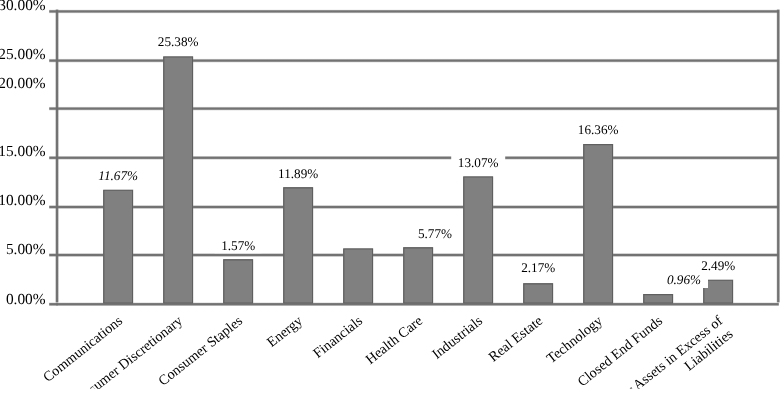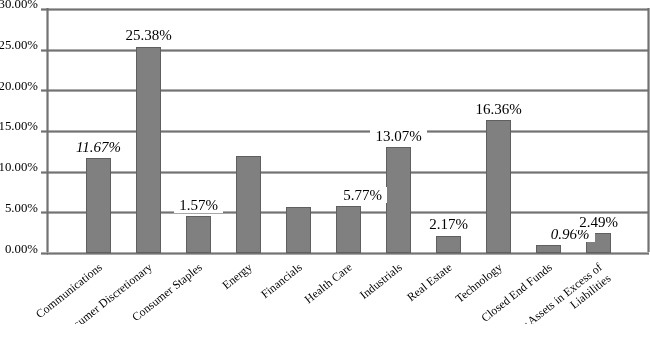--- a/index.html
+++ b/index.html
@@ -16,21 +16,21 @@
                rgba(110,110,110,0.97) 66%,rgba(128,128,128,0.30));}
 
   .gridline{left:47px;width:602px;}
   .tick{left:41px;width:7px;}
 
   .ytick-label{position:absolute;right:612px;text-align:right;
     font-size:12.8px;line-height:12.8px;white-space:nowrap;}
 
   .bar{position:absolute;background:#808080;box-shadow:inset 0 0 0 1px #5f5f5f;}
 
-  .vlabel{position:absolute;width:80px;font-size:15px;line-height:12.8px;
+  .vlabel{position:absolute;width:80px;font-size:11px;line-height:12.8px;
     white-space:nowrap;text-align:center;}
   .vlabel > span{background:#ffffff;padding:0 5.5px;}
 
   .xlabel{position:absolute;width:400px;top:259.9px;font-size:11.8px;line-height:14.1px;
     white-space:pre-line;transform-origin:100% 0%;transform:rotate(-36deg);text-align:right;}
 </style>
 </head>
 <body>
 
 <div id="chart">
@@ -46,21 +46,21 @@
   <div class="hrule tick" style="top: 7.8px;"></div>
   <div class="hrule tick" style="top: 48.5167px;"></div>
   <div class="hrule tick" style="top: 89.2333px;"></div>
   <div class="hrule tick" style="top: 129.95px;"></div>
   <div class="hrule tick" style="top: 170.667px;"></div>
   <div class="hrule tick" style="top: 211.383px;"></div>
   <div class="hrule tick" style="top: 252.1px;"></div>
 
   <div class="ytick-label" style="top: -1.8px;">30.00%</div>
   <div class="ytick-label" style="top: 38.9167px;">25.00%</div>
-  <div class="ytick-label" style="top: 80px;">20.00%</div>
+  <div class="ytick-label" style="top: 63px;">20.00%</div>
   <div class="ytick-label" style="top: 120.35px;">15.00%</div>
   <div class="ytick-label" style="top: 161.067px;">10.00%</div>
   <div class="ytick-label" style="top: 201.783px;">5.00%</div>
   <div class="ytick-label" style="top: 242.5px;">0.00%</div>
 
   <div class="vrule" style="left: 46px; top: 7.5px; height: 244.3px;"></div>
   <div class="vrule" style="left: 647px; top: 7.5px; height: 244.3px;"></div>
 
   <div class="bar" style="left: 86.25px; width: 24.5px; top: 158.267px; height: 95.0327px; background: rgb(128, 128, 128); box-shadow: rgb(95, 95, 95) 0px 0px 0px 1px inset;"></div>
   <div class="bar" style="left: 136.25px; width: 24.5px; top: 46.6222px; height: 206.678px; background: rgb(128, 128, 128); box-shadow: rgb(95, 95, 95) 0px 0px 0px 1px inset;"></div>
@@ -70,20 +70,21 @@
   <div class="bar" style="left: 336.25px; width: 24.5px; top: 206.313px; height: 46.987px; background: rgb(128, 128, 128); box-shadow: rgb(95, 95, 95) 0px 0px 0px 1px inset;"></div>
   <div class="bar" style="left: 386.25px; width: 24.5px; top: 146.867px; height: 106.433px; background: rgb(128, 128, 128); box-shadow: rgb(95, 95, 95) 0px 0px 0px 1px inset;"></div>
   <div class="bar" style="left: 436.25px; width: 24.5px; top: 235.629px; height: 17.671px; background: rgb(128, 128, 128); box-shadow: rgb(95, 95, 95) 0px 0px 0px 1px inset;"></div>
   <div class="bar" style="left: 486.25px; width: 24.5px; top: 120.075px; height: 133.225px; background: rgb(128, 128, 128); box-shadow: rgb(95, 95, 95) 0px 0px 0px 1px inset;"></div>
   <div class="bar" style="left: 536.25px; width: 24.5px; top: 245.482px; height: 7.8176px; background: rgb(128, 128, 128); box-shadow: rgb(95, 95, 95) 0px 0px 0px 1px inset;"></div>
   <div class="bar" style="left: 586.25px; width: 24.5px; top: 233.023px; height: 20.2769px; background: rgb(128, 128, 128); box-shadow: rgb(95, 95, 95) 0px 0px 0px 1px inset;"></div>
 
   <div class="vlabel" style="left: 58.5px; top: 141.067px; font-style: italic;"><span>11.67%</span></div>
   <div class="vlabel" style="left: 108.5px; top: 29.4222px;"><span>25.38%</span></div>
   <div class="vlabel" style="left: 158.5px; top: 198.641px;"><span>1.57%</span></div>
+  <div class="vlabel" style="left: 208.5px; top: 139.276px;"><span>11.89%</span></div>
   <div class="vlabel" style="left: 308.5px; top: 189.113px; margin-left: 14px;"><span>5.77%</span></div>
   <div class="vlabel" style="left: 358.5px; top: 129.667px;"><span>13.07%</span></div>
   <div class="vlabel" style="left: 408.5px; top: 218.429px;"><span>2.17%</span></div>
   <div class="vlabel" style="left: 458.5px; top: 102.875px;"><span>16.36%</span></div>
   <div class="vlabel" style="left: 530px; top: 228.282px; font-style: italic;"><span>0.96%</span></div>
   <div class="vlabel" style="left: 558.5px; top: 215.823px;"><span>2.49%</span></div>
 
   <div class="xlabel" style="left: -304px; transform: rotate(-38.5deg);">Communications</div>
   <div class="xlabel" style="left: -254px; transform: rotate(-38.5deg);">Consumer Discretionary</div>
   <div class="xlabel" style="left: -204px; transform: rotate(-38.5deg);">Consumer Staples</div>

